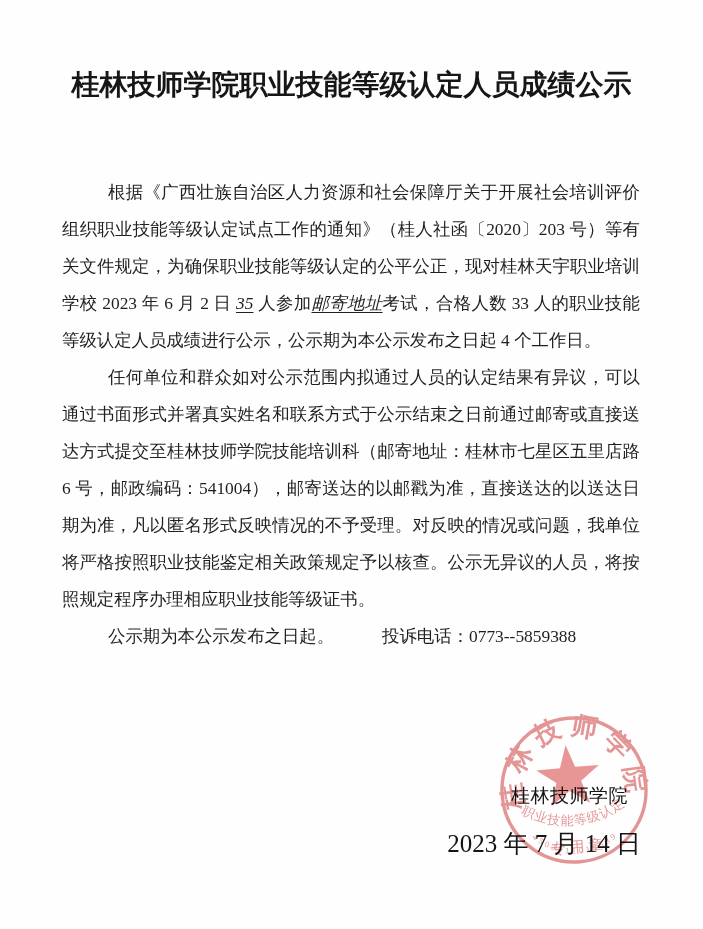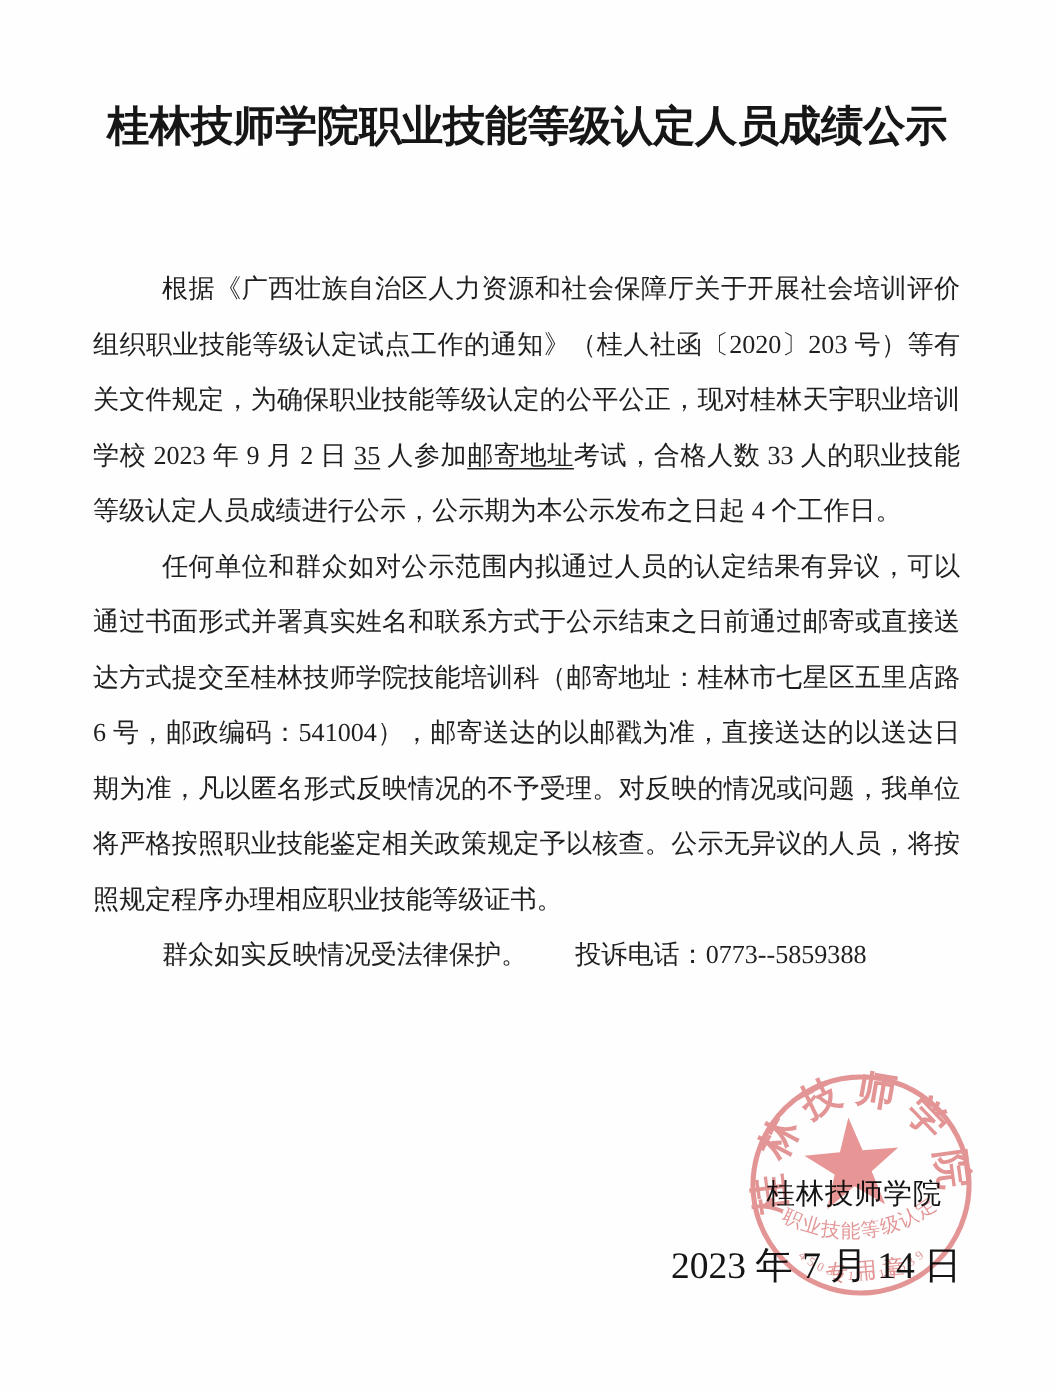--- a/index.html
+++ b/index.html
@@ -28,23 +28,23 @@
     position: absolute;
     top: 174px;
     left: 62px;
     width: 578px;
     font-size: 17.4px;
     line-height: 37px;
     text-align: justify;
     text-justify: inter-character;
   }
   .doc-body p { margin: 0; text-indent: 46px; }
-  .u { text-decoration: underline; text-underline-offset: 3px; }
+  .u { text-decoration: underline; text-underline-offset: 3px; font-style: italic; }
   .legal-line { margin-top: 6px; }
-  .legal-line .phone { margin-left: 32px; }
+  .legal-line .phone { margin-left: 48px; }
   .attachment-line { margin-top: 3px; }
   .sig-org {
     position: absolute;
     top: 783px;
     right: 75px;
     font-size: 19px;
     letter-spacing: 0.5px;
     color: #151515;
   }
   .sig-date {
@@ -68,24 +68,24 @@
 </style>
 </head>
 <body>
 
 <div class="page">
 
   <div class="doc-title">桂林技师学院职业技能等级认定人员成绩公示</div>
 
   <div class="doc-body">
     <div id="paragraphs">
-        <p><span>根据《广西壮族自治区人力资源和社会保障厅关于开展社会培训评价组织职业技能等级认定试点工作的通知》（桂人社函〔2020〕203 号）等有关文件规定，为确保职业技能等级认定的公平公正，现对桂林天宇职业培训学校 2023 年 9 月 2 日 </span><span class="u">35</span><span> 人参加</span><span class="u">邮寄地址</span><span>考试，合格人数 33 人的职业技能等级认定人员成绩进行公示，公示期为本公示发布之日起 4 个工作日。</span></p>
+        <p><span>根据《广西壮族自治区人力资源和社会保障厅关于开展社会培训评价组织职业技能等级认定试点工作的通知》（桂人社函〔2020〕203 号）等有关文件规定，为确保职业技能等级认定的公平公正，现对桂林天宇职业培训学校 2023 年 6 月 2 日 </span><span class="u">35</span><span> 人参加</span><span class="u">邮寄地址</span><span>考试，合格人数 33 人的职业技能等级认定人员成绩进行公示，公示期为本公示发布之日起 4 个工作日。</span></p>
         <p><span>任何单位和群众如对公示范围内拟通过人员的认定结果有异议，可以通过书面形式并署真实姓名和联系方式于公示结束之日前通过邮寄或直接送达方式提交至桂林技师学院技能培训科（邮寄地址：桂林市七星区五里店路 6 号，邮政编码：541004），邮寄送达的以邮戳为准，直接送达的以送达日期为准，凡以匿名形式反映情况的不予受理。对反映的情况或问题，我单位将严格按照职业技能鉴定相关政策规定予以核查。公示无异议的人员，将按照规定程序办理相应职业技能等级证书。</span></p>
       </div>
-    <p class="legal-line"><span>群众如实反映情况受法律保护。</span><span class="phone">投诉电话：0773--5859388</span></p>
+    <p class="legal-line"><span>公示期为本公示发布之日起。</span><span class="phone">投诉电话：0773--5859388</span></p>
   </div>
 
   <div class="sig-org">桂林技师学院</div>
 
   <div class="sig-date">2023 年 7 月 14 日</div>
 
   <svg class="seal" viewBox="0 0 172 172">
     <defs>
       <path id="ringPath" d="M 34.3 98.2 A 53 53 0 1 1 135.7 98.2" fill="none"></path>
       <path id="innerPath1" d="M 28.5 102.5 A 95 95 0 0 0 142.5 98.5" fill="none"></path>

